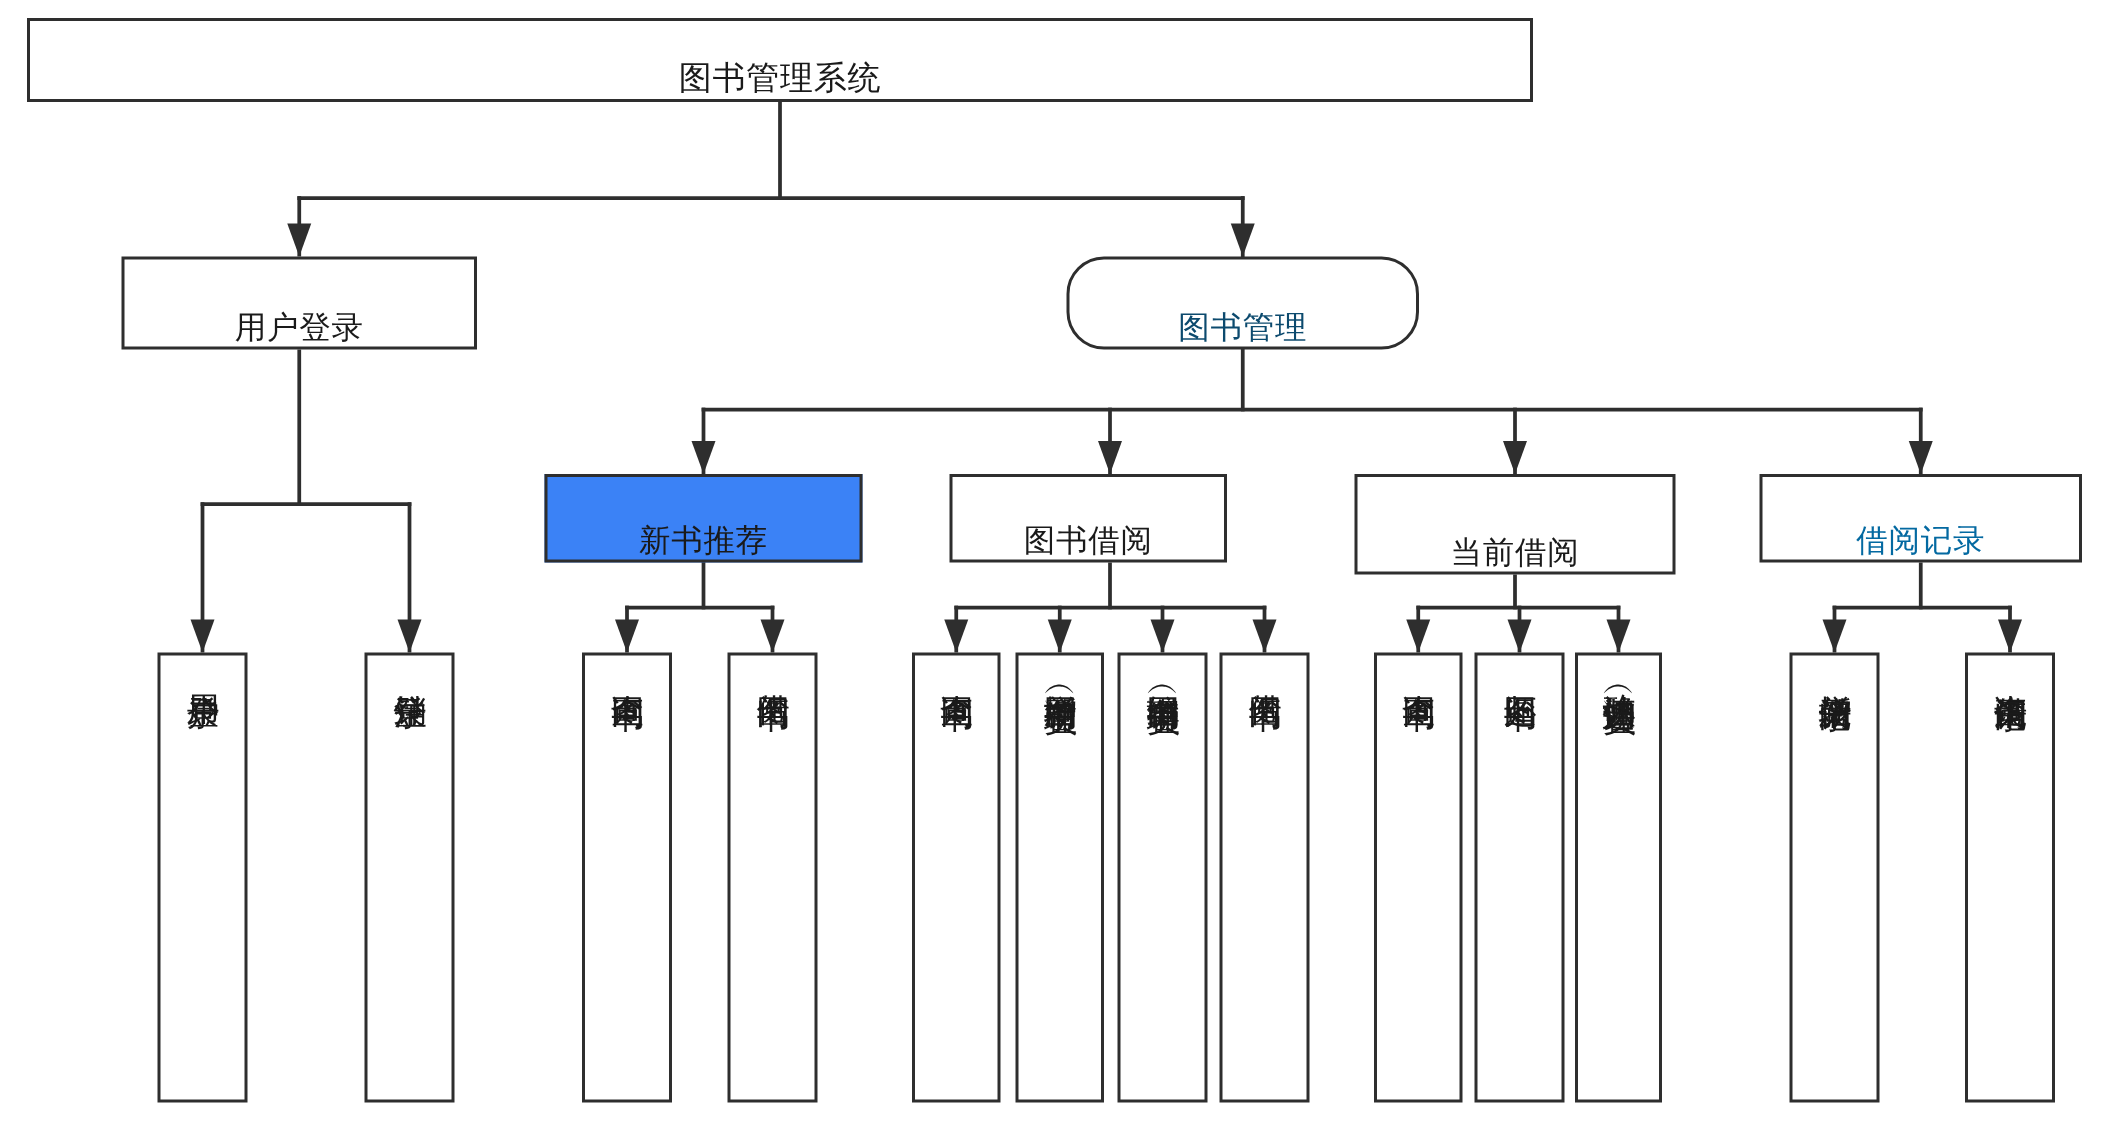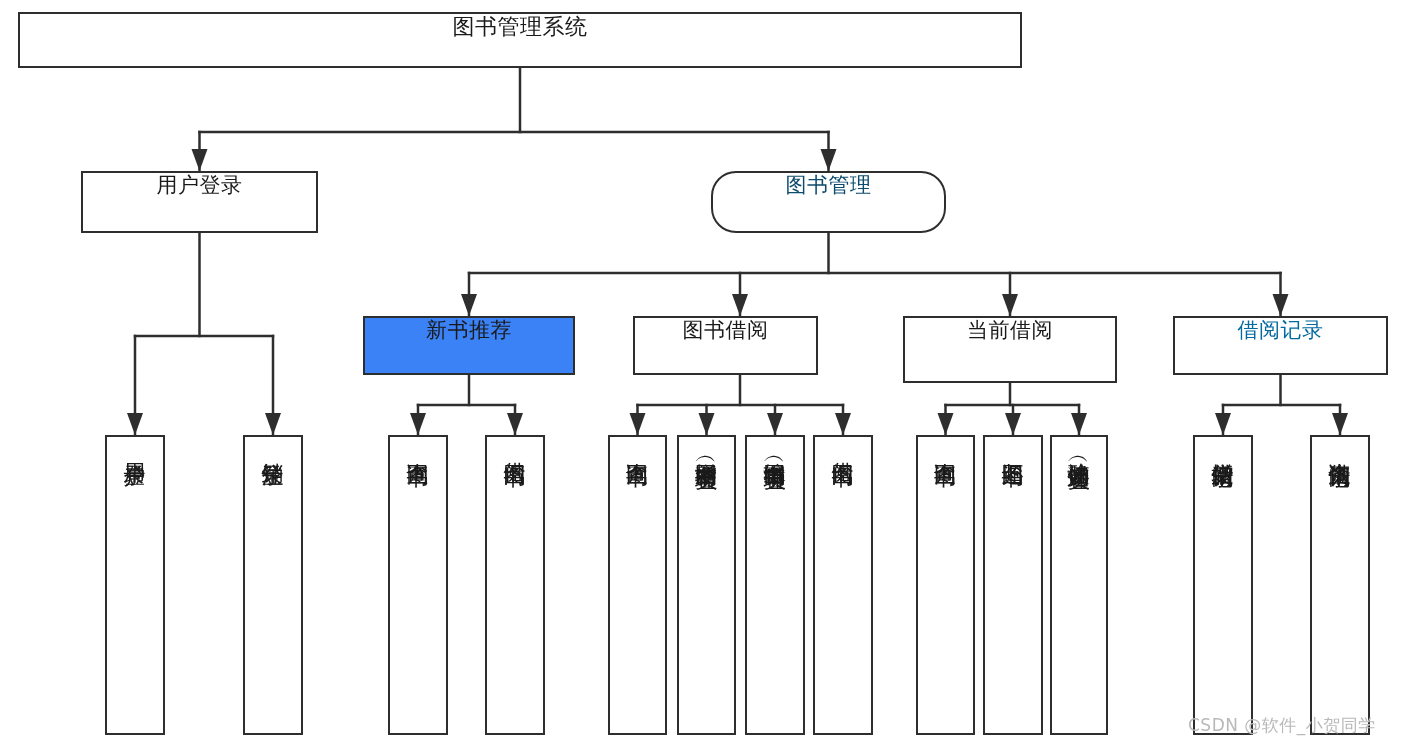--- a/index.html
+++ b/index.html
@@ -25,21 +25,21 @@
     width: 1405px;
     height: 747px;
     pointer-events: none;
   }
   .node {
     position: absolute;
     box-sizing: border-box;
     background: #ffffff;
     border: 2.5px solid #2e2e2e;
     display: flex;
-    align-items: flex-start;
+    align-items: flex-end;
     justify-content: center;
     color: #1a1a1a;
   }
   .node-label {
     display: block;
     text-align: center;
     line-height: 1.18;
     white-space: pre;
   }
   .node.horiz .node-label {
@@ -186,14 +186,13 @@
       <div class="node leaf" style="left: 1050px; top: 435px; width: 58px; height: 300px; border-color: rgb(46, 46, 46); background: rgb(255, 255, 255); color: rgb(26, 26, 26);">
         <span class="node-label">确认归还（管理员）</span>
       </div>
       <div class="node leaf" style="left: 1193px; top: 435px; width: 60px; height: 300px; border-color: rgb(46, 46, 46); background: rgb(255, 255, 255); color: rgb(26, 26, 26);">
         <span class="node-label">新增借阅记录</span>
       </div>
       <div class="node leaf" style="left: 1310px; top: 435px; width: 60px; height: 300px; border-color: rgb(46, 46, 46); background: rgb(255, 255, 255); color: rgb(26, 26, 26);">
         <span class="node-label">查询借阅记录</span>
       </div>
     </div>
-  <div id="watermark">CSDN @软件_小贺同学</div>
 </div>
 
 </body></html>

